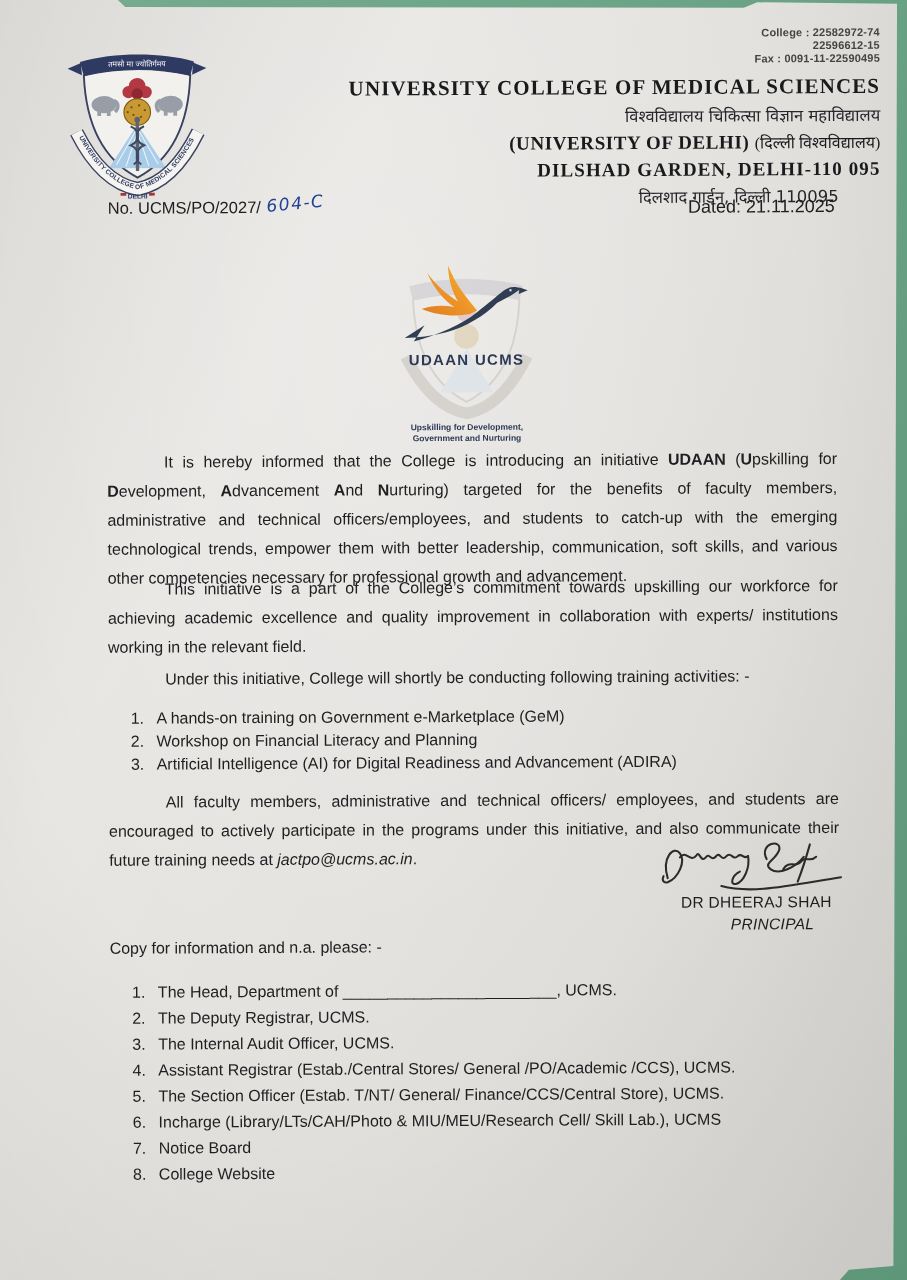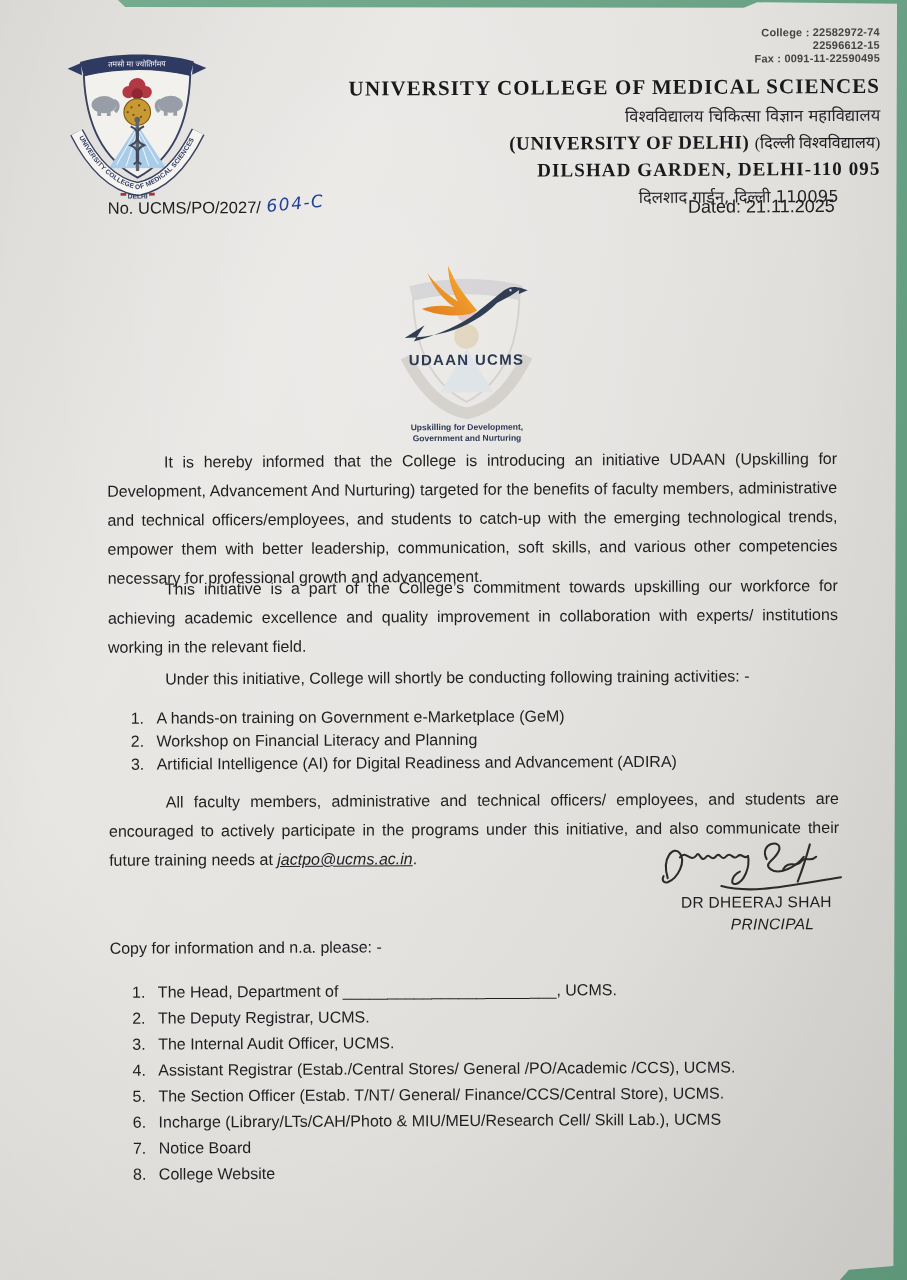--- a/index.html
+++ b/index.html
@@ -46,22 +46,22 @@
     font-weight:700;font-size:8.5px;line-height:11px;color:#2c3a55;margin-top:48px;}
 
   
   .para{position:absolute;left:108px;width:730px;font-size:16px;line-height:29px;
     text-align:justify;color:#1f1f21;margin:0;}
   .ind{text-indent:57px;}
   .p1{top:446px;}
   .p2{top:573px;}
   .p3{top:663px;text-align:left;}
   .p4{top:786px;}
-  .rt-b{font-weight:400;}
-  .rt-i{font-style:italic;text-decoration:underline;}
+  .rt-b{font-weight:700;}
+  .rt-i{font-style:italic;}
 
   ol{margin:0;padding-left:40px;color:#1f1f21;}
   ol li{padding-left:8px;}
   .training{position:absolute;left:108px;top:705px;width:730px;font-size:16px;line-height:23px;}
   .copylist{position:absolute;left:108px;top:978px;width:760px;font-size:16px;line-height:26px;}
 
   
   .sig-svg{position:absolute;left:652px;top:838px;width:196px;}
   .sig-block{position:absolute;left:650px;top:893px;width:210px;text-align:center;
     font-size:15.5px;line-height:22px;color:#1e1e20;letter-spacing:.3px;}

